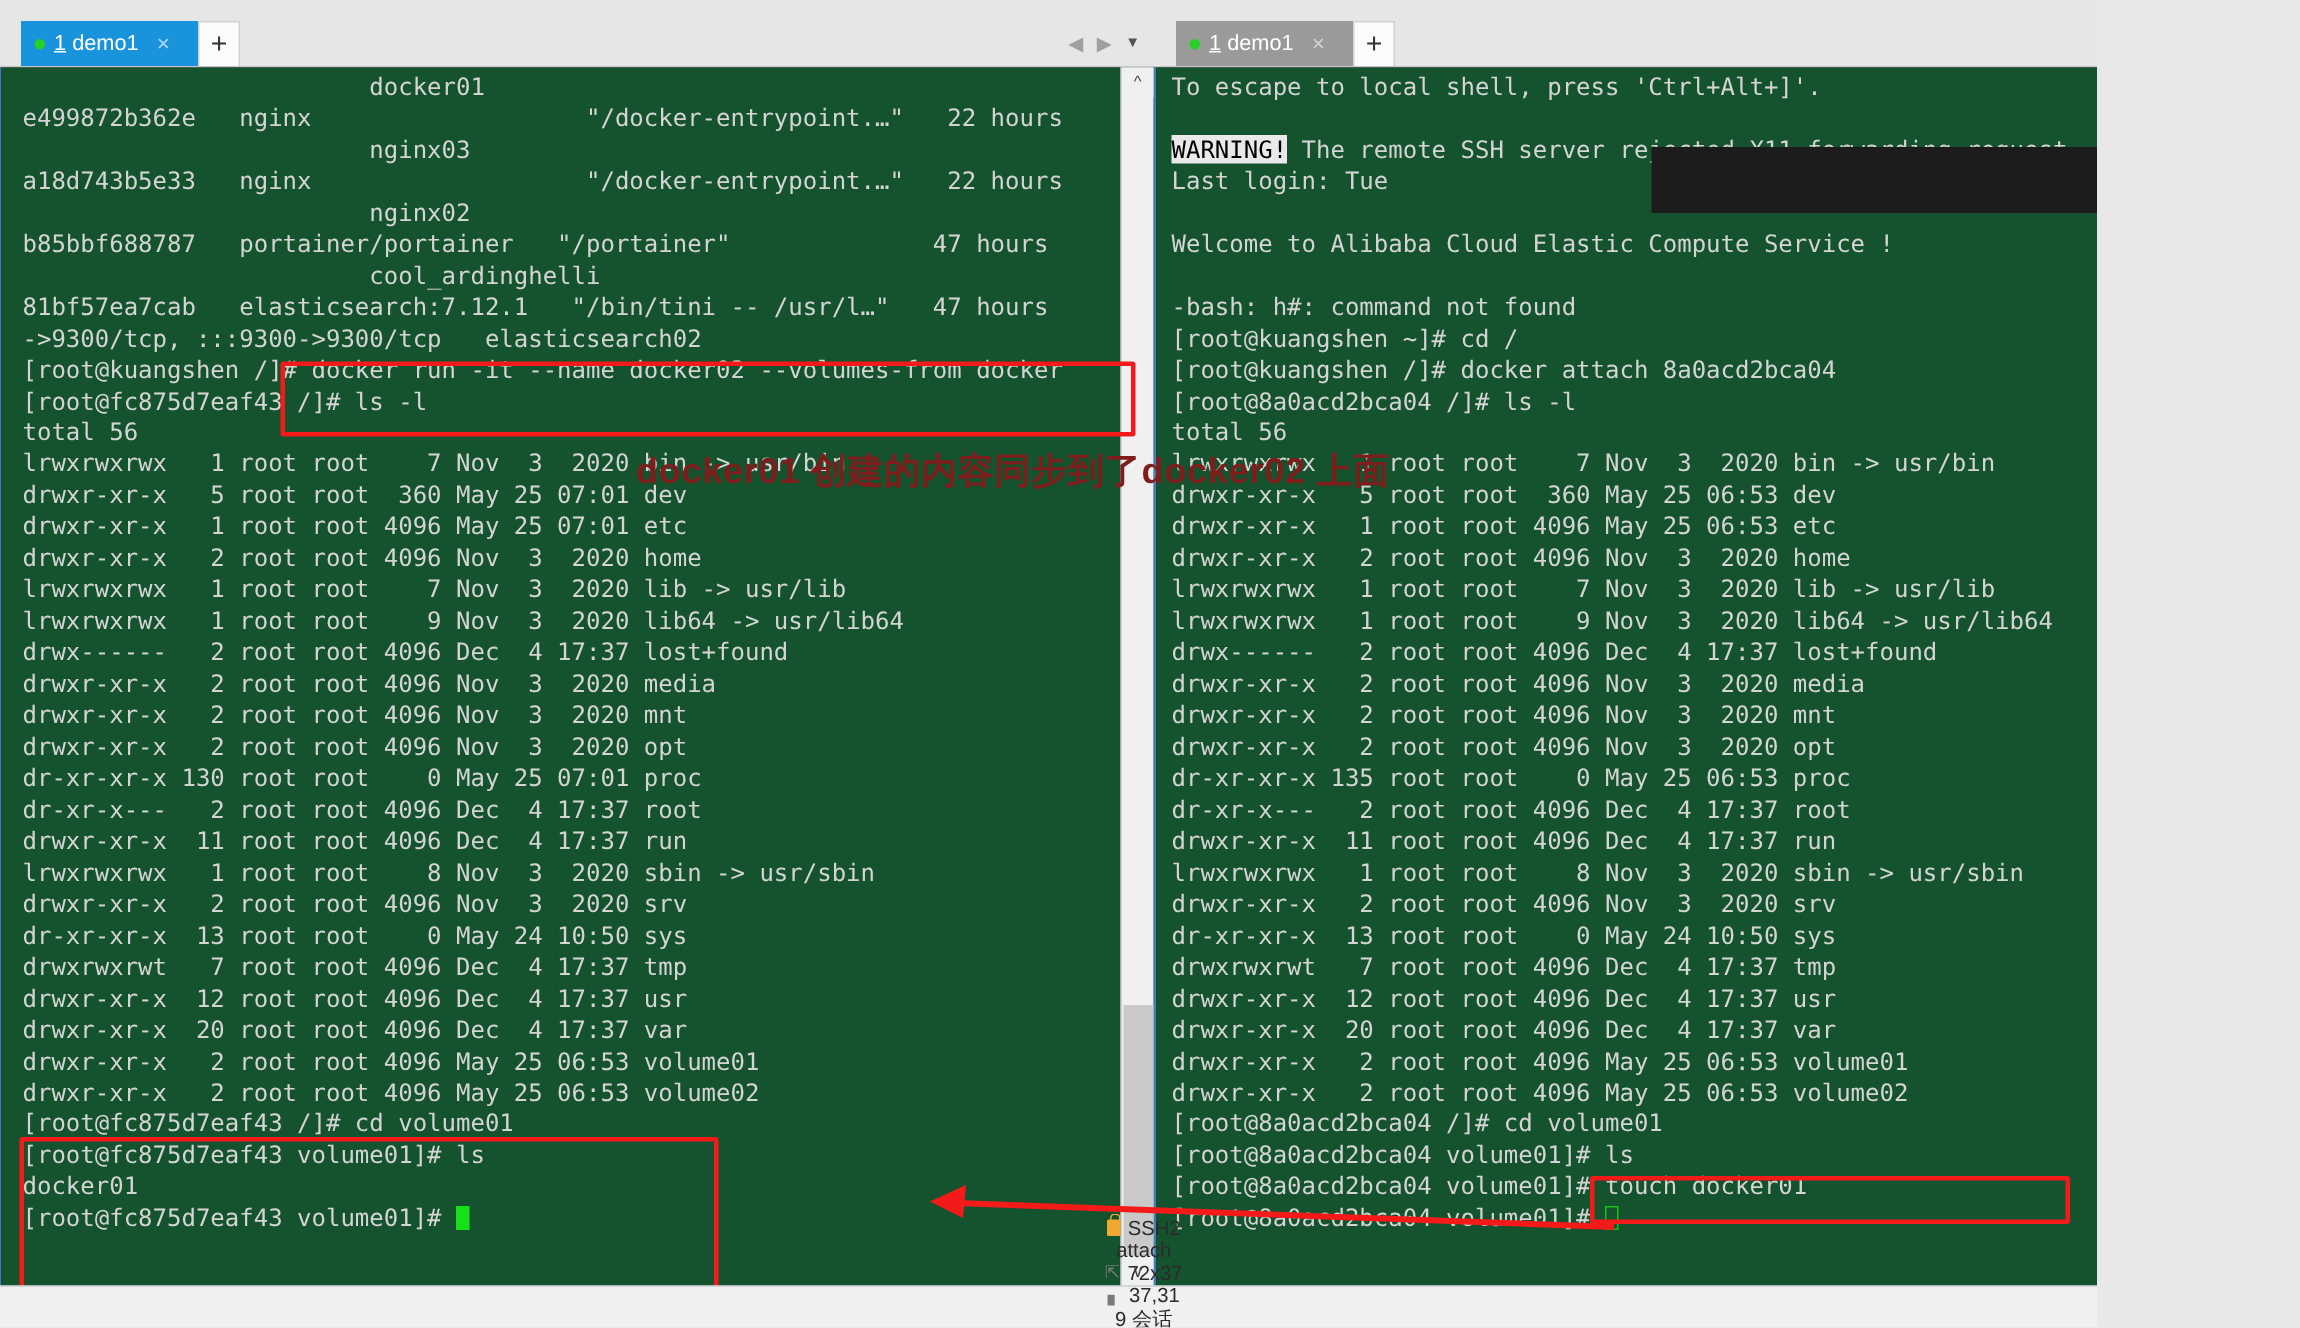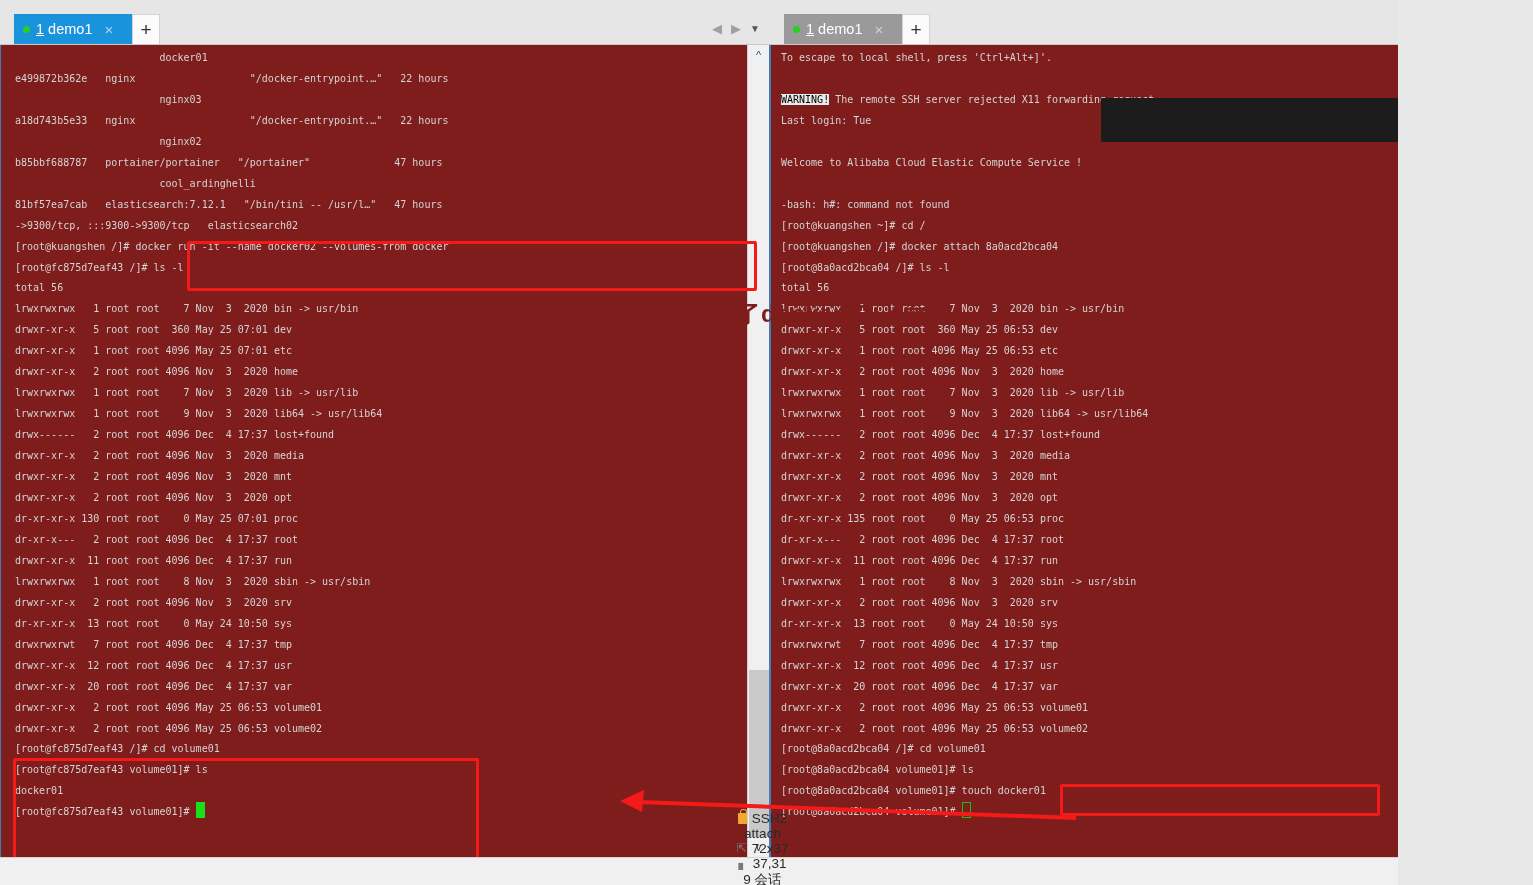--- a/index.html
+++ b/index.html
@@ -103,24 +103,24 @@
     background: #000;
     border: 1px solid #4a90c8;
     border-top: none;
   }
   #pane-left .termwrap  { border-color: #3f7fb5; }
   #pane-right .termwrap { border-color: #3f7fb5; padding-left: 20px; }
   .term {
     position: absolute;
     left: 0; top: 0; bottom: 0;
     right: 22px;
-    background: #7f1d1d;
+    background: #14532d;
     color: #d4d4d4;
     font-family: "DejaVu Sans Mono", "Liberation Mono", monospace;
-    font-size: 10px;
+    font-size: 16px;
     line-height: 20.95px;
     white-space: pre;
     overflow: hidden;
     padding: 3px 0 0 14px;
     box-sizing: border-box;
   }
   #pane-right .term { padding-left: 10px; }
   .term .hl {
     background: #e9e9e9;
     color: #000000;

